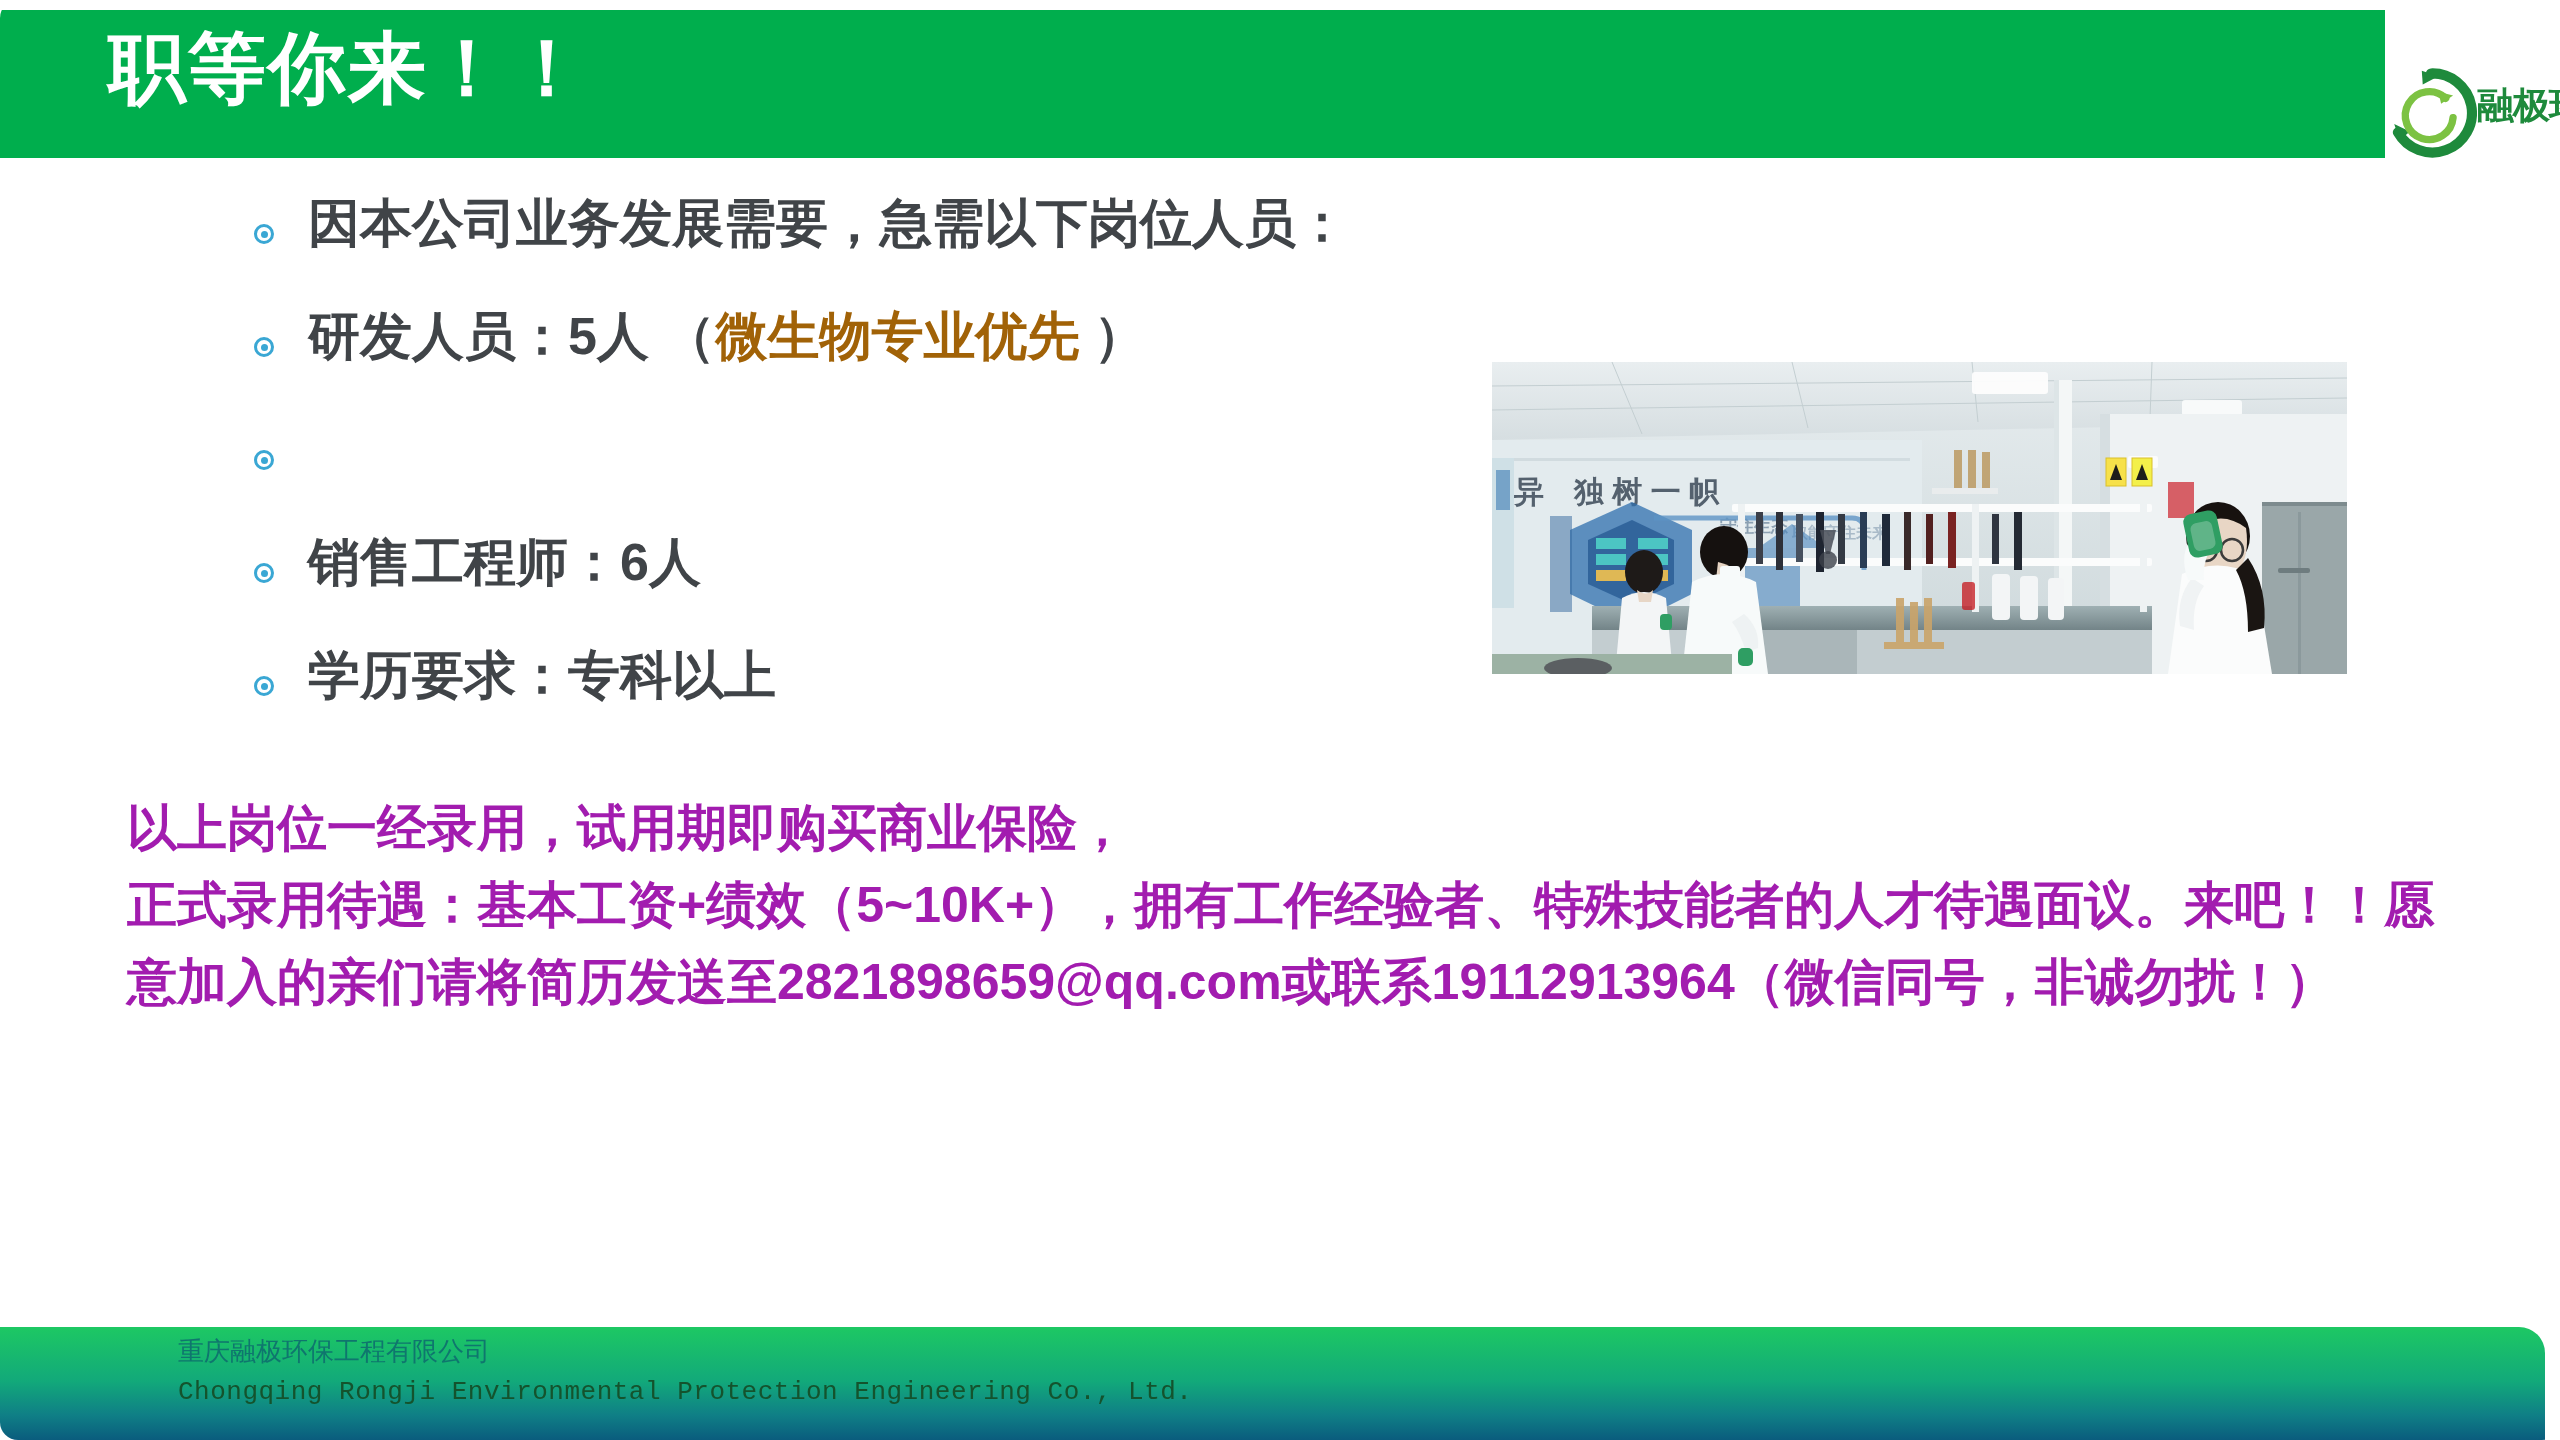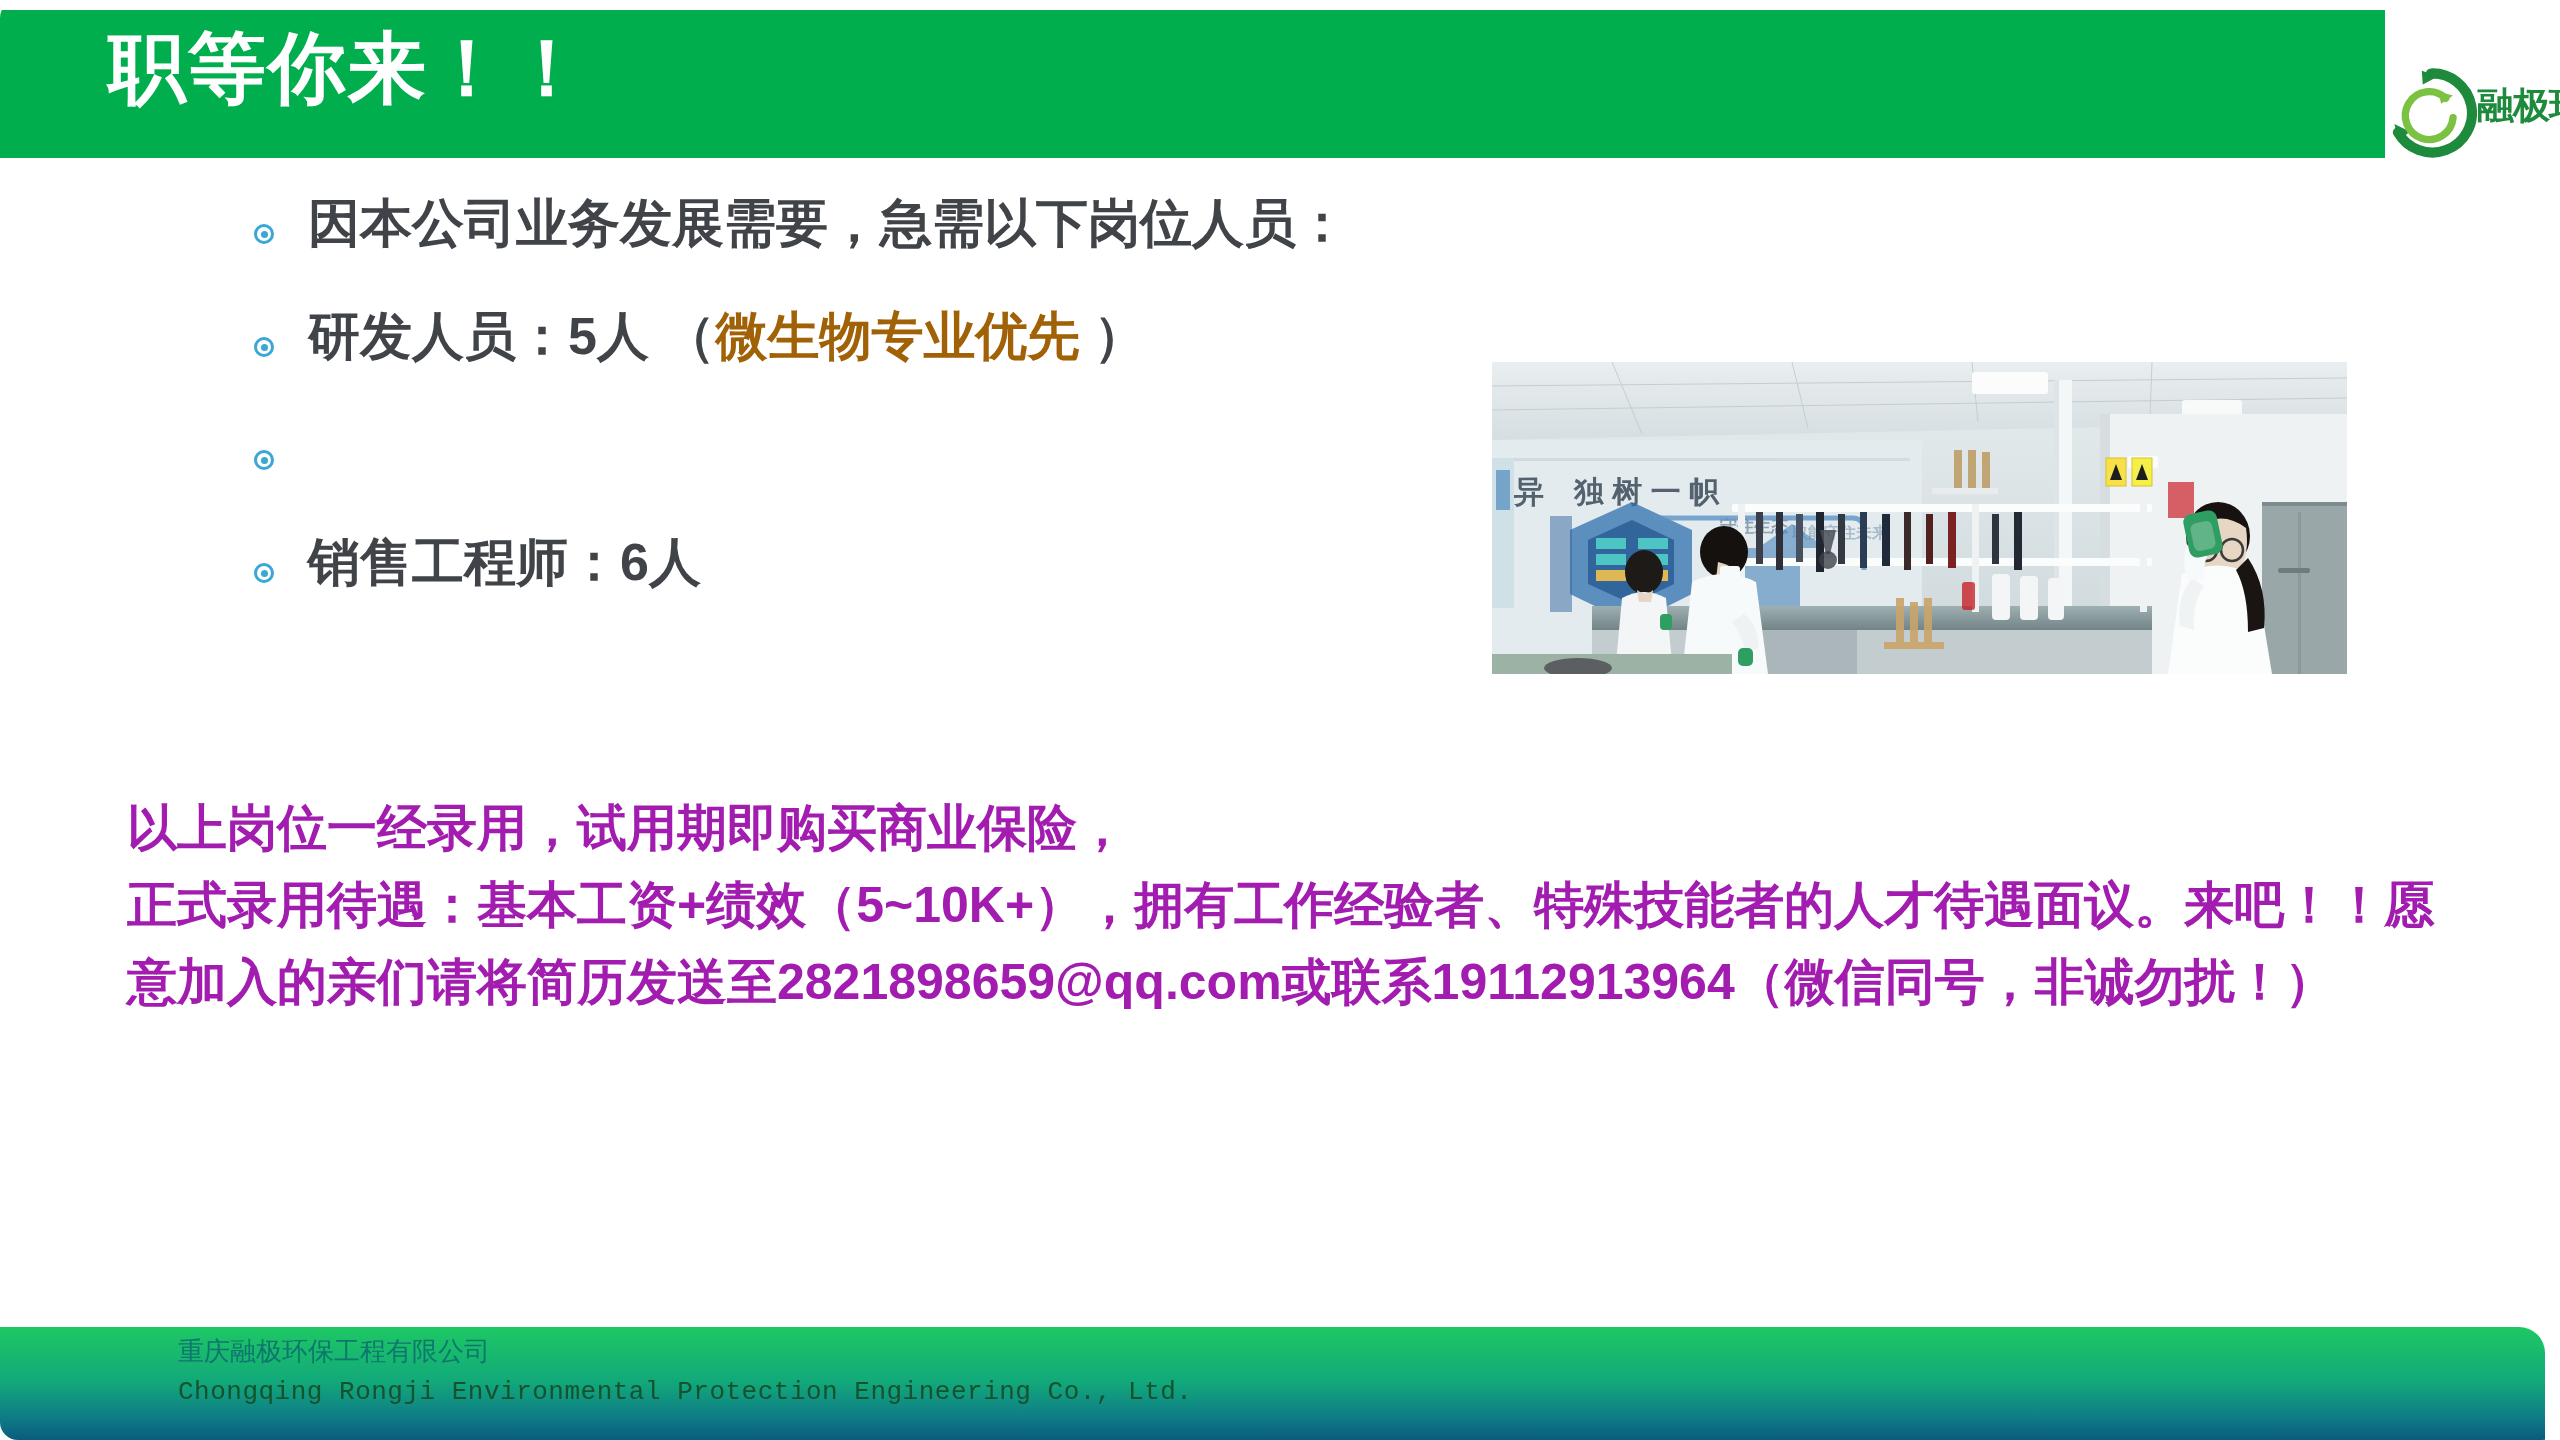--- a/index.html
+++ b/index.html
@@ -135,20 +135,24 @@
 
     <div class="bullet-row">
       <span class="bullet-mark"></span>
     </div>
 
     <div class="bullet-row">
       <span class="bullet-mark"></span>
       <span class="bullet-text">销售工程师：6人</span>
     </div>
 
+    <div class="bullet-row">
+      <span class="bullet-mark"></span>
+      <span class="bullet-text">学历要求：专科以上</span>
+    </div>
 
   </div>
 
   <div class="photo-frame">
     <svg class="photo-svg" viewBox="0 0 855 312" preserveAspectRatio="none" xmlns="http://www.w3.org/2000/svg" aria-hidden="true">
       <defs>
         <linearGradient id="ceil" x1="0" y1="0" x2="0" y2="1">
           <stop offset="0" stop-color="#e9eef0"></stop>
             <stop offset="1" stop-color="#d6dee1"></stop>
         </linearGradient>

